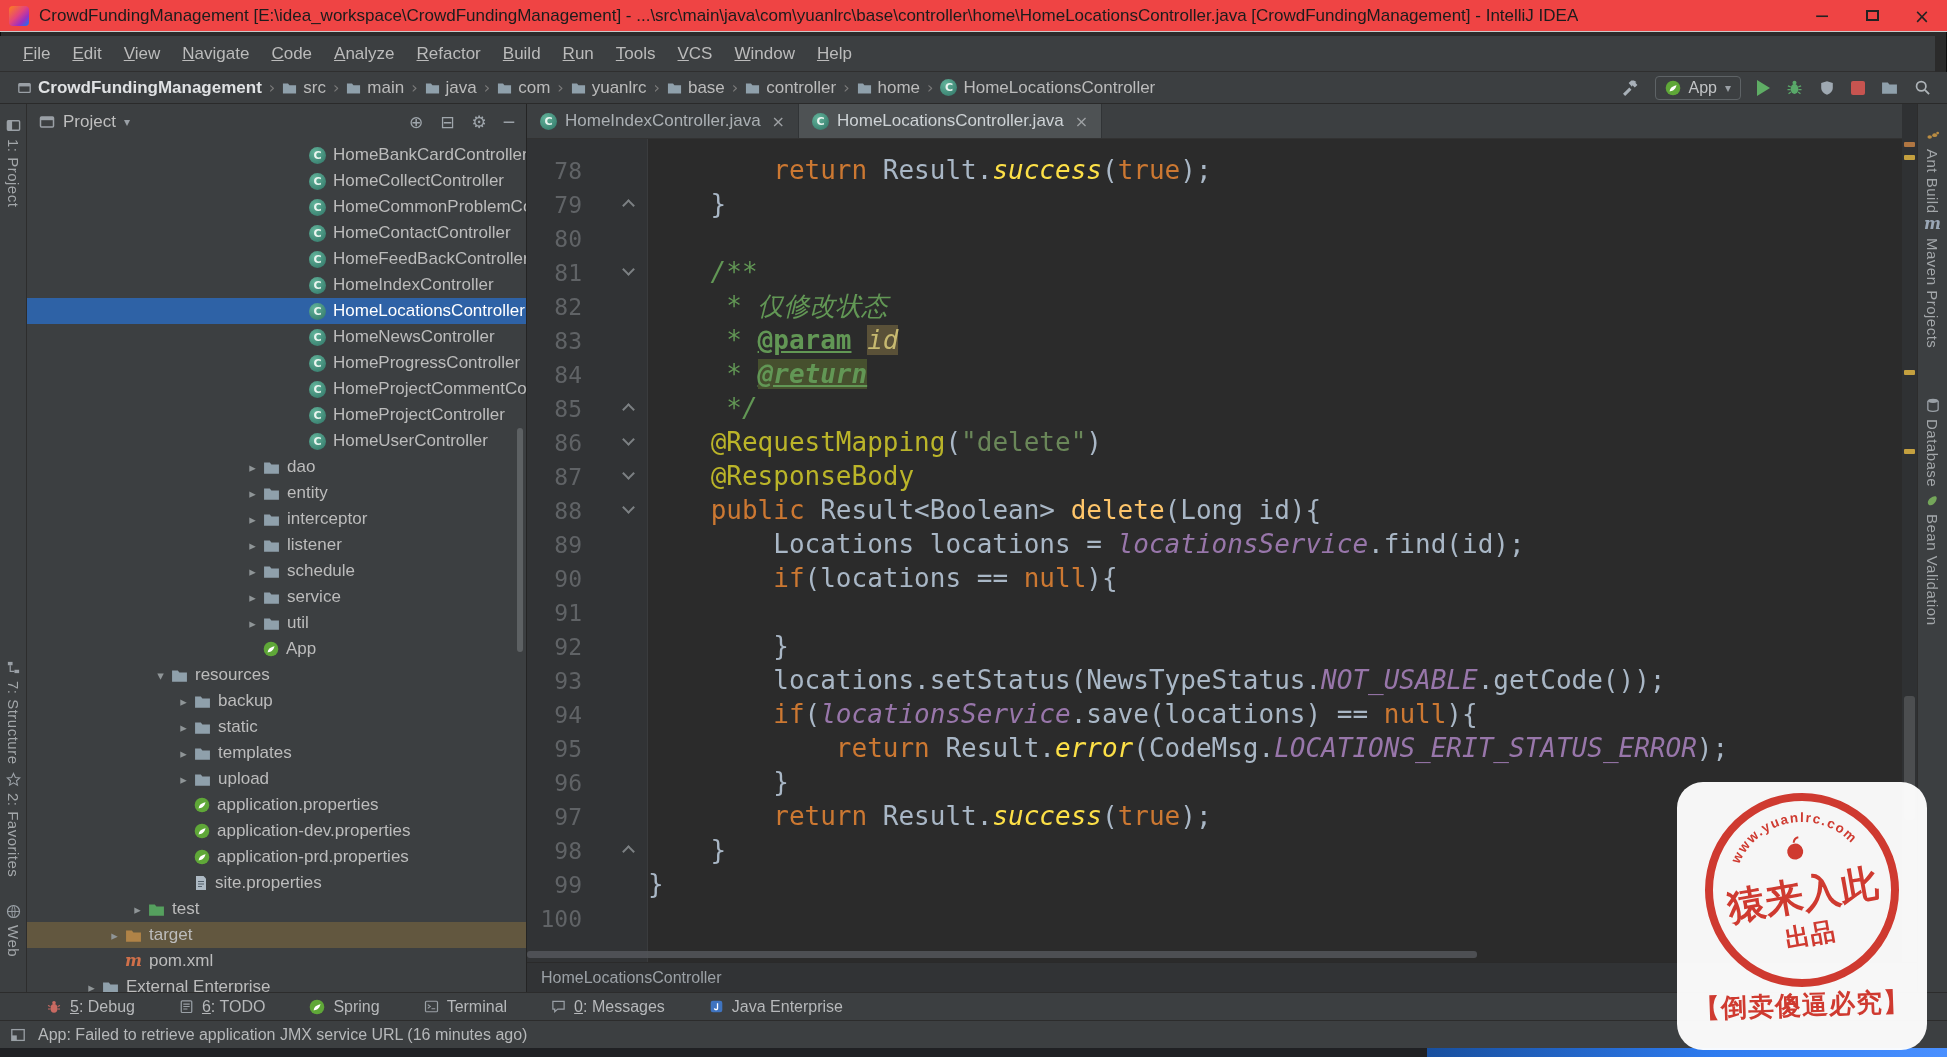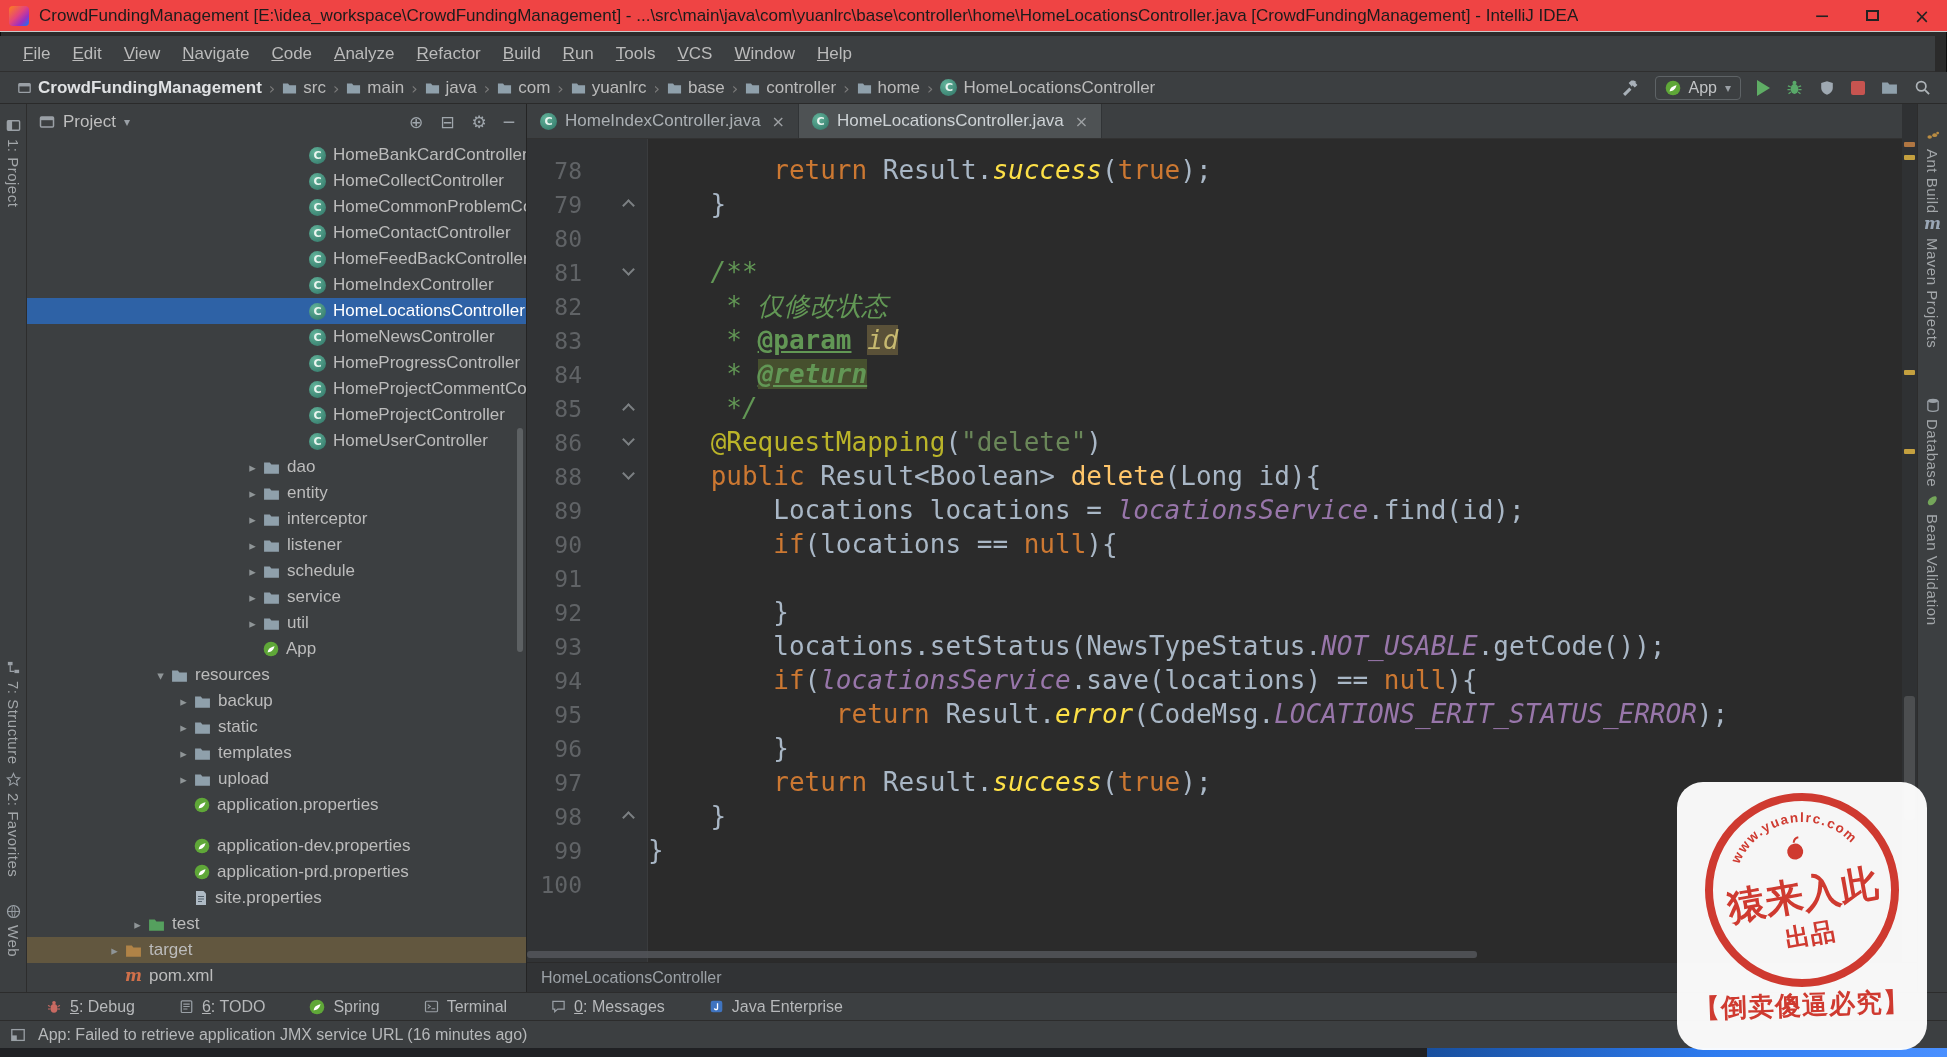--- a/index.html
+++ b/index.html
@@ -14,21 +14,21 @@
   .win-btn{width:50px;height:100%;display:flex;align-items:center;justify-content:center;color:#222;font-size:19px;font-family:"DejaVu Sans",sans-serif}
   .max-box{width:13px;height:11px;border:2px solid #222;display:inline-block}
 
   
   .menubar{position:absolute;top:36px;left:0;right:12px;height:36px;background:#3c3f41;display:flex;align-items:center;padding-left:12px;border-bottom:1px solid #2f2f2f}
   .menu-item{padding:0 11px;font-size:17px;color:#bbbbbb;white-space:nowrap}
   .menu-item u{text-decoration:underline}
 
   
   .navbar{position:absolute;top:72px;left:0;right:0;height:32px;background:#3c3f41;display:flex;align-items:center;padding-left:14px;border-bottom:1px solid #2a2a2a}
-  .crumbs{display:flex;align-items:flex-end;font-size:17px;color:#bbb;white-space:nowrap;overflow:hidden}
+  .crumbs{display:flex;align-items:center;font-size:17px;color:#bbb;white-space:nowrap;overflow:hidden}
   .crumb{display:flex;align-items:center;gap:6px;padding:0 3px}
   .crumb-root .crumb-label{font-weight:bold;color:#e0e2e4}
   .crumb-sep{color:#7a7a7a;font-size:16px;padding:0 4px;font-family:"DejaVu Sans",sans-serif}
   .crumbs svg{width:15px;height:14px}
   .nav-actions{margin-left:auto;display:flex;align-items:center;gap:16px;padding-right:16px;flex:none}
   .nav-ic{display:inline-flex;align-items:center}
   .run-combo{display:flex;align-items:center;gap:8px;border:1px solid #5e6366;border-radius:4px;padding:2px 9px;color:#c2c4c6;font-size:16px}
   .combo-caret{color:#9aa0a6;font-size:12px;font-family:"DejaVu Sans",sans-serif}
   .run-tri{width:0;height:0;border-left:13px solid #5fad65;border-top:8px solid transparent;border-bottom:8px solid transparent}
   .stop-btn{width:14px;height:14px;background:#c75450;border-radius:2px}
@@ -516,21 +516,21 @@
           <div class="tree-row" style="padding-left: 146px;">
             <span class="tree-arrow"></span>
             <span class="ic ic-spring">
               <svg viewBox="0 0 16 16" width="16" height="16">
                 <circle cx="8" cy="8" r="7.3" fill="#5fa738"></circle>
                 <path d="M4.6 11.4c1.8-.2 6.1-.8 6.9-6.3-2.2 1.3-5.8 1-6.9 6.3z" fill="#fff"></path>
               </svg>
             </span>
             <span class="tree-label">application.properties</span>
           </div>
-          <div class="tree-row" style="padding-left: 146px; margin-top: 15px;">
+          <div class="tree-row" style="padding-left: 146px;">
             <span class="tree-arrow"></span>
             <span class="ic ic-spring">
               <svg viewBox="0 0 16 16" width="16" height="16">
                 <circle cx="8" cy="8" r="7.3" fill="#5fa738"></circle>
                 <path d="M4.6 11.4c1.8-.2 6.1-.8 6.9-6.3-2.2 1.3-5.8 1-6.9 6.3z" fill="#fff"></path>
               </svg>
             </span>
             <span class="tree-label">application-dev.properties</span>
           </div>
           <div class="tree-row" style="padding-left: 146px;">
@@ -650,20 +650,27 @@
                 <span class="fold-mark up"></span>
               </span>
               <span class="txt"><span class="sg-c">     */</span></span>
             </div>
             <div class="code-line">
               <span class="ln">86</span>
               <span class="fold-col">
                 <span class="fold-mark down"></span>
               </span>
               <span class="txt"><span class="sg-p">    </span><span class="sg-a">@RequestMapping</span><span class="sg-p">(</span><span class="sg-s">"delete"</span><span class="sg-p">)</span></span>
+            </div>
+            <div class="code-line">
+              <span class="ln">87</span>
+              <span class="fold-col">
+                <span class="fold-mark down"></span>
+              </span>
+              <span class="txt"><span class="sg-p">    </span><span class="sg-a">@ResponseBody</span></span>
             </div>
             <div class="code-line">
               <span class="ln">88</span>
               <span class="fold-col">
                 <span class="fold-mark down"></span>
               </span>
               <span class="txt"><span class="sg-p">    </span><span class="sg-k">public</span><span class="sg-p"> Result&lt;Boolean&gt; </span><span class="sg-m">delete</span><span class="sg-p">(Long id){</span></span>
             </div>
             <div class="code-line">
               <span class="ln">89</span>

